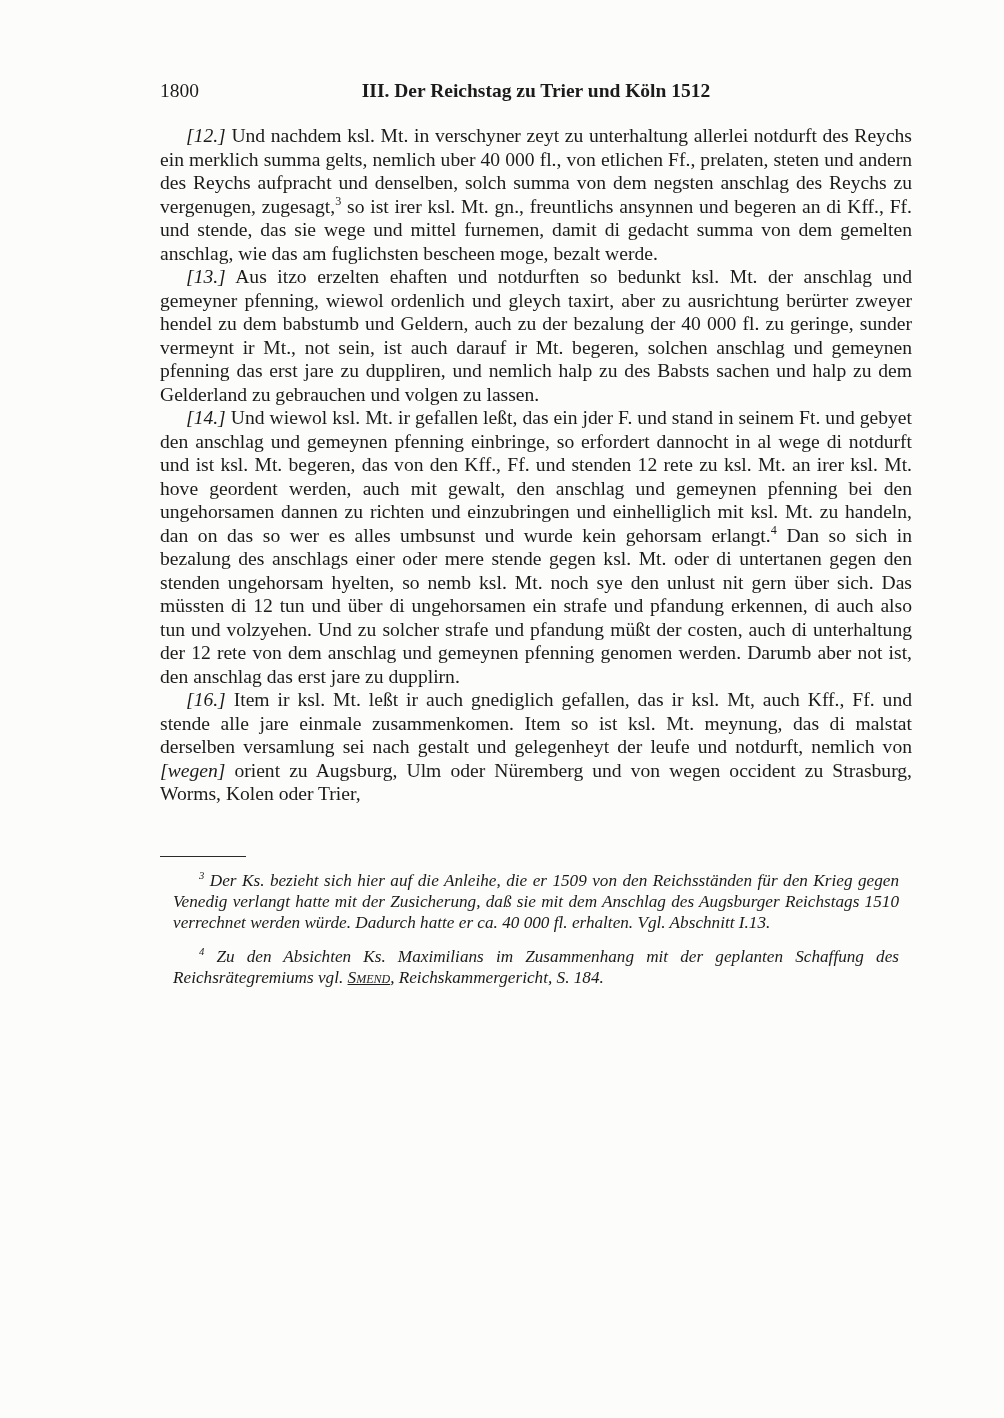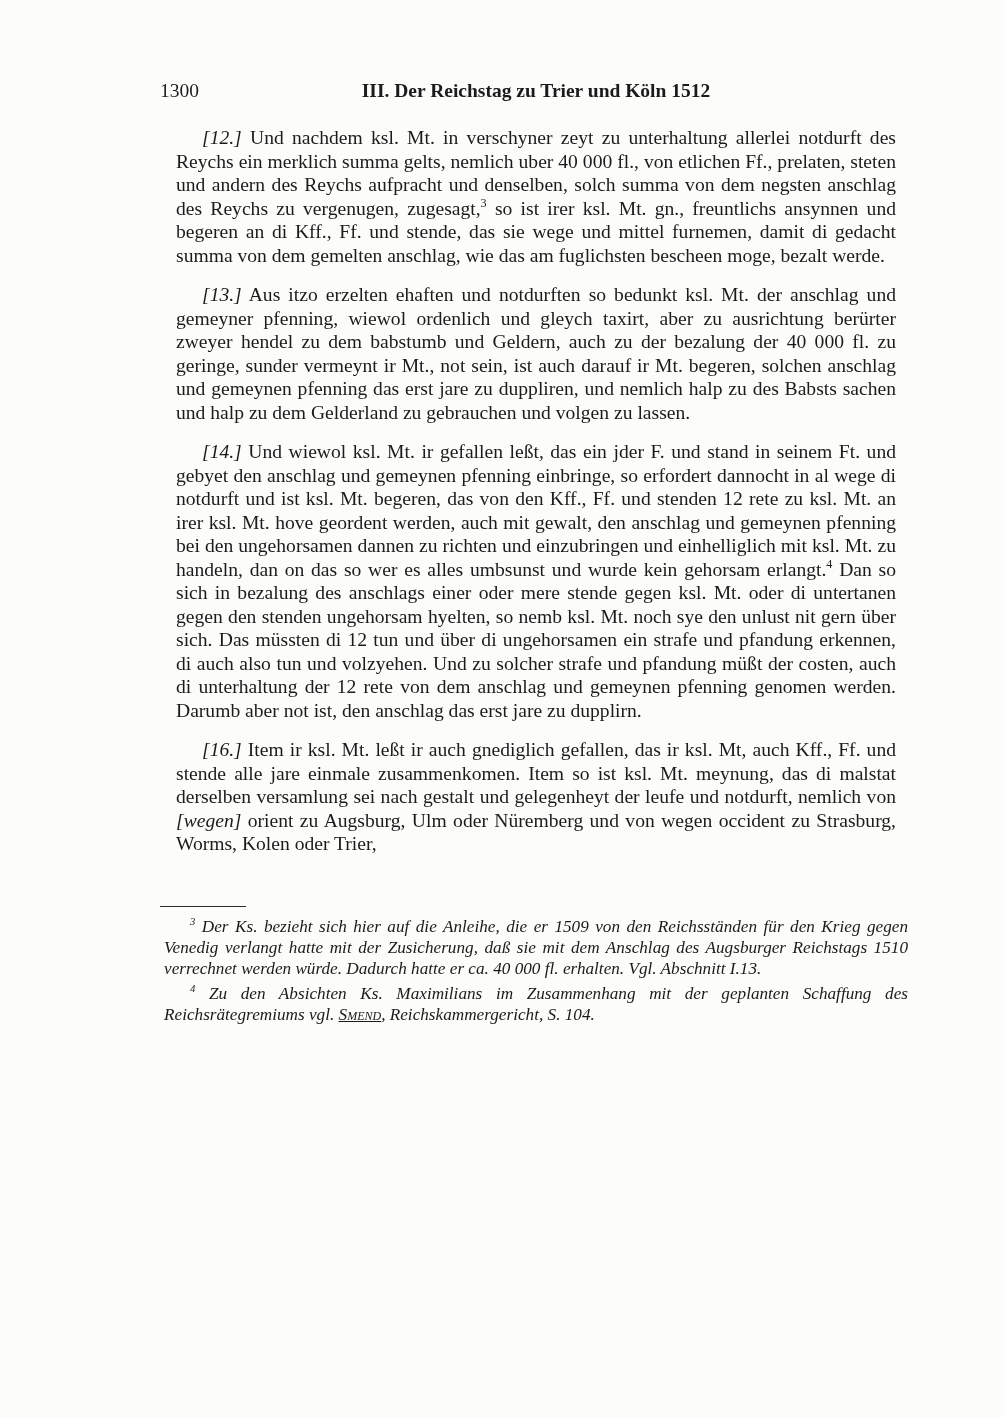--- a/index.html
+++ b/index.html
@@ -29,61 +29,61 @@
     position: absolute;
     left: 0;
     top: 0;
   }
   .running-title {
     display: block;
     text-align: center;
     font-weight: bold;
   }
   .body-text p.para {
-    margin: 16px;
+    margin: 0;
     font-size: 19.6px;
     line-height: 23.5px;
     text-align: justify;
     text-indent: 26px;
   }
   sup {
     font-size: 0.62em;
     line-height: 0;
     vertical-align: super;
   }
   .it { font-style: italic; }
   .sc { font-variant: small-caps; text-decoration: underline; }
   .footnote-sep {
     width: 86px;
     height: 0;
     border-top: 1.5px solid #2a2a2a;
     margin-top: 50px;
     margin-bottom: 9px;
   }
   .footnotes p.footnote {
-    margin: 4px;
+    margin: 13px;
     font-size: 17.2px;
     line-height: 21px;
     text-align: justify;
     text-indent: 26px;
     font-style: italic;
   }
 </style>
 </head>
 <body>
 
 <div class="page">
   <div class="header">
-    <span class="pagenum">1300</span>
+    <span class="pagenum">1800</span>
     <span class="running-title">III. Der Reichstag zu Trier und Köln 1512</span>
   </div>
   <div class="body-text">
       <p class="para"><span class="it">[12.]</span><span> Und nachdem ksl. Mt. in verschyner zeyt zu unterhaltung allerlei notdurft des Reychs ein merklich summa gelts, nemlich uber 40 000 fl., von etlichen Ff., prelaten, steten und andern des Reychs aufpracht und denselben, solch summa von dem negsten anschlag des Reychs zu vergenugen, zugesagt,</span><sup>3</sup><span> so ist irer ksl. Mt. gn., freuntlichs ansynnen und begeren an di Kff., Ff. und stende, das sie wege und mittel furnemen, damit di gedacht summa von dem gemelten anschlag, wie das am fuglichsten bescheen moge, bezalt werde.</span></p>
       <p class="para"><span class="it">[13.]</span><span> Aus itzo erzelten ehaften und notdurften so bedunkt ksl. Mt. der anschlag und gemeyner pfenning, wiewol ordenlich und gleych taxirt, aber zu ausrichtung berürter zweyer hendel zu dem babstumb und Geldern, auch zu der bezalung der 40 000 fl. zu geringe, sunder vermeynt ir Mt., not sein, ist auch darauf ir Mt. begeren, solchen anschlag und gemeynen pfenning das erst jare zu duppliren, und nemlich halp zu des Babsts sachen und halp zu dem Gelderland zu gebrauchen und volgen zu lassen.</span></p>
       <p class="para"><span class="it">[14.]</span><span> Und wiewol ksl. Mt. ir gefallen leßt, das ein jder F. und stand in seinem Ft. und gebyet den anschlag und gemeynen pfenning einbringe, so erfordert dannocht in al wege di notdurft und ist ksl. Mt. begeren, das von den Kff., Ff. und stenden 12 rete zu ksl. Mt. an irer ksl. Mt. hove geordent werden, auch mit gewalt, den anschlag und gemeynen pfenning bei den ungehorsamen dannen zu richten und einzubringen und einhelliglich mit ksl. Mt. zu handeln, dan on das so wer es alles umbsunst und wurde kein gehorsam erlangt.</span><sup>4</sup><span> Dan so sich in bezalung des anschlags einer oder mere stende gegen ksl. Mt. oder di untertanen gegen den stenden ungehorsam hyelten, so nemb ksl. Mt. noch sye den unlust nit gern über sich. Das müssten di 12 tun und über di ungehorsamen ein strafe und pfandung erkennen, di auch also tun und volzyehen. Und zu solcher strafe und pfandung müßt der costen, auch di unterhaltung der 12 rete von dem anschlag und gemeynen pfenning genomen werden. Darumb aber not ist, den anschlag das erst jare zu dupplirn.</span></p>
       <p class="para"><span class="it">[16.]</span><span> Item ir ksl. Mt. leßt ir auch gnediglich gefallen, das ir ksl. Mt, auch Kff., Ff. und stende alle jare einmale zusammenkomen. Item so ist ksl. Mt. meynung, das di malstat derselben versamlung sei nach gestalt und gelegenheyt der leufe und notdurft, nemlich von </span><span class="it">[wegen]</span><span> orient zu Augsburg, Ulm oder Nüremberg und von wegen occident zu Strasburg, Worms, Kolen oder Trier,</span></p>
     </div>
   <div class="footnote-sep"></div>
   <div class="footnotes">
       <p class="footnote"><sup>3</sup><span> Der Ks. bezieht sich hier auf die Anleihe, die er 1509 von den Reichsständen für den Krieg gegen Venedig verlangt hatte mit der Zusicherung, daß sie mit dem Anschlag des Augsburger Reichstags 1510 verrechnet werden würde. Dadurch hatte er ca. 40 000 fl. erhalten. Vgl. Abschnitt I.13.</span></p>
-      <p class="footnote"><sup>4</sup><span> Zu den Absichten Ks. Maximilians im Zusammenhang mit der geplanten Schaffung des Reichsrätegremiums vgl. </span><span class="sc">Smend</span><span>, Reichskammergericht, S. 104.</span></p>
+      <p class="footnote"><sup>4</sup><span> Zu den Absichten Ks. Maximilians im Zusammenhang mit der geplanten Schaffung des Reichsrätegremiums vgl. </span><span class="sc">Smend</span><span>, Reichskammergericht, S. 184.</span></p>
     </div>
 </div>
 
 </body></html>

